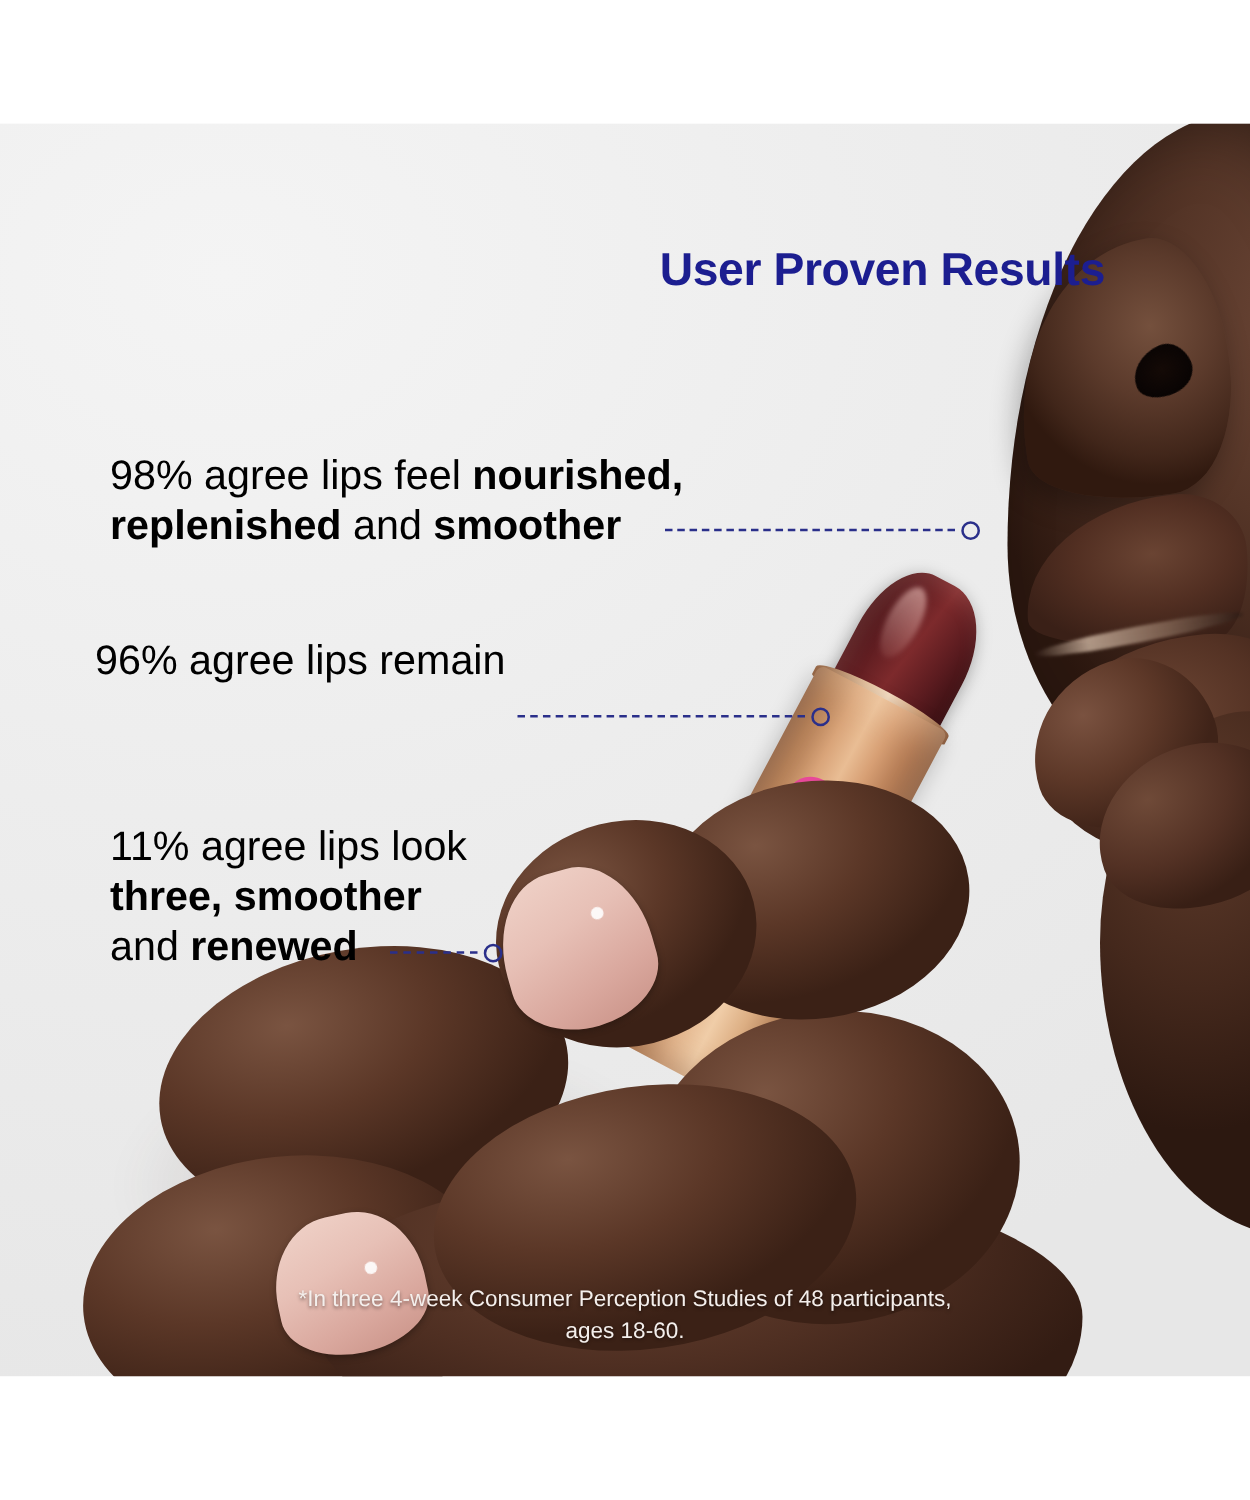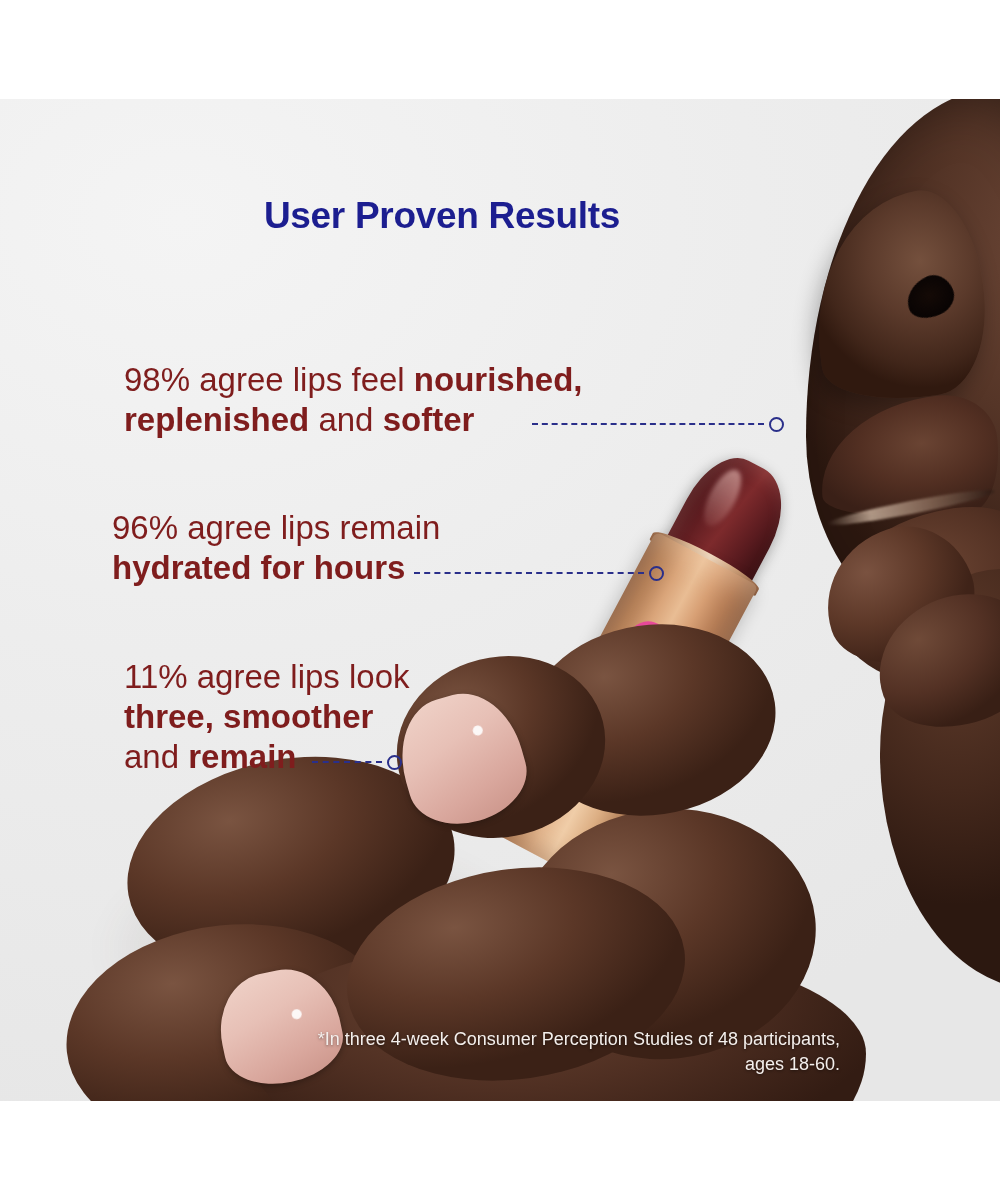--- a/index.html
+++ b/index.html
@@ -219,26 +219,26 @@
   .hand-shadow{
     position:absolute; left:60px; top:700px;
     width:520px; height:300px;
     background:radial-gradient(60% 55% at 50% 50%, rgba(60,40,30,.22) 0%, rgba(60,40,30,0) 72%);
     filter:blur(10px);
   }
 
   
   .headline{
     position:absolute; left:0; top:96px;
-    width:884px; text-align:center;
+    width:884px; text-align:right;
     font-size:37px; font-weight:bold; letter-spacing:-.3px;
     color:#1c1e90;
   }
 
-  .claim{ position:absolute; color:#7f1d1d;margin-left:36px; }
+  .claim{ position:absolute; color:#000000; }
   .claim .line{
     font-size:33px; line-height:40px; white-space:nowrap;
     font-weight:normal;
   }
   .claim b{ font-weight:bold; }
 
   .claim1{ left:88px; top:261px; }
   .claim2{ left:76px; top:409px; }
   .claim3{ left:88px; top:558px; }
 
@@ -257,21 +257,21 @@
     border:2px solid #2a2f8a; border-radius:50%;
     background:transparent;
   }
   .leader1{ left:532px; top:317px; width:252px; }
   .leader2{ left:414px; top:466px; width:250px; }
   .leader3{ left:312px; top:655px; width:90px;  }
 
   
   .footnote{
     position:absolute; left:160px; top:928px;
-    width:680px; text-align:right;
+    width:680px; text-align:center;
     color:#f4efec; font-size:18px; line-height:25px;
     text-shadow:0 1px 3px rgba(0,0,0,.45);
   }
 </style>
 </head>
 <body>
 
 <div class="page">
 
   <div class="canvas">
@@ -320,40 +320,39 @@
         <div class="nail n2">
           <span class="nail-glint" style="left:74px; top:42px;"></span>
         </div>
       </div>
     </div>
 
     <div class="headline">User Proven Results</div>
 
     <div class="claim claim1">
       <div class="line"><span>98% agree lips feel </span><b>nourished,</b></div>
-      <div class="line"><b>replenished</b><span> and </span><b>softer</b></div>
+      <div class="line"><b>replenished</b><span> and </span><b>smoother</b></div>
     </div>
     <div class="leader leader1">
       <span class="dash"></span>
       <span class="ring"></span>
     </div>
 
     <div class="claim claim2">
       <div class="line">96% agree lips remain</div>
-      <div class="line"><b>hydrated for hours</b></div>
     </div>
     <div class="leader leader2">
       <span class="dash"></span>
       <span class="ring"></span>
     </div>
 
     <div class="claim claim3">
       <div class="line">11% agree lips look</div>
       <div class="line"><b>three, smoother</b></div>
-      <div class="line"><span>and </span><b>remain</b></div>
+      <div class="line"><span>and </span><b>renewed</b></div>
     </div>
     <div class="leader leader3">
       <span class="dash"></span>
       <span class="ring"></span>
     </div>
 
     <div class="footnote">
       <div>*In three 4-week Consumer Perception Studies of 48 participants,</div>
       <div>ages 18-60.</div>
     </div>

